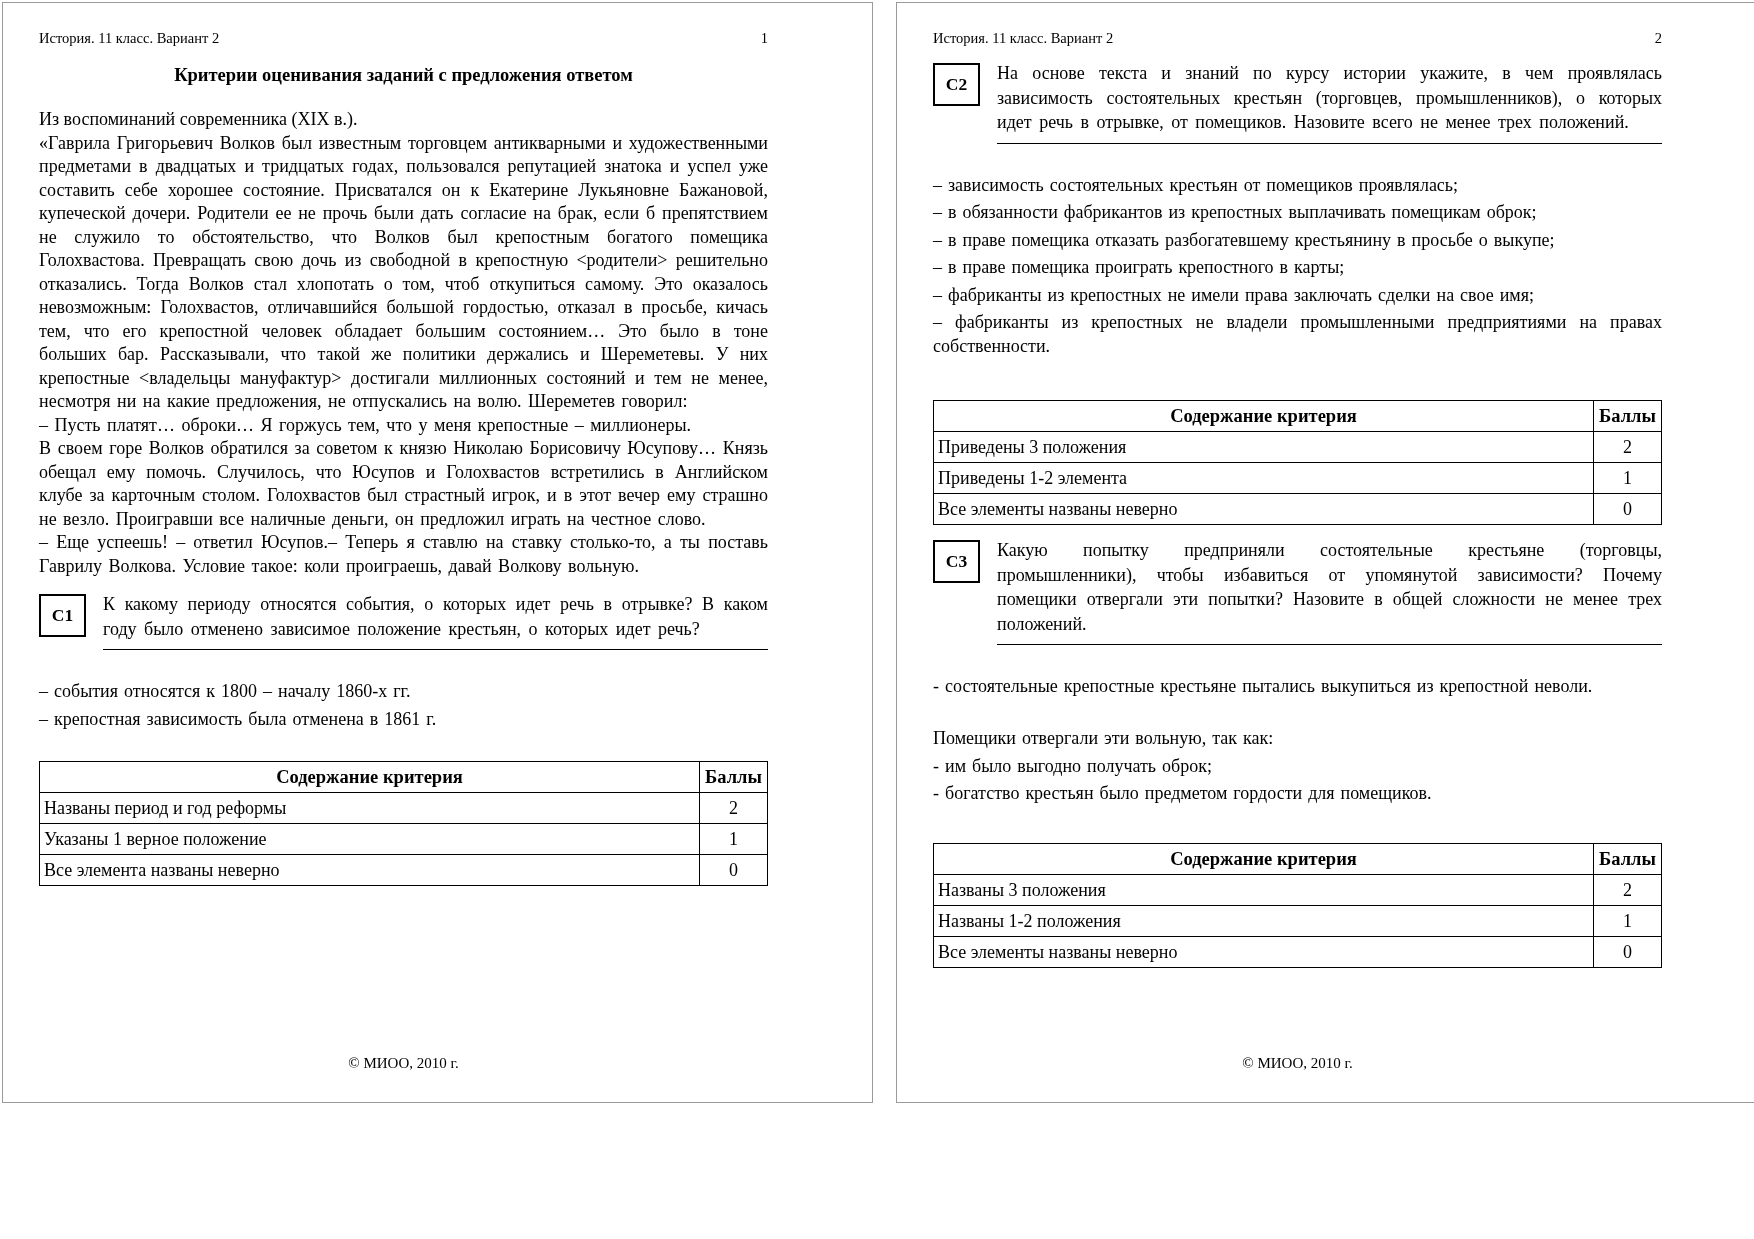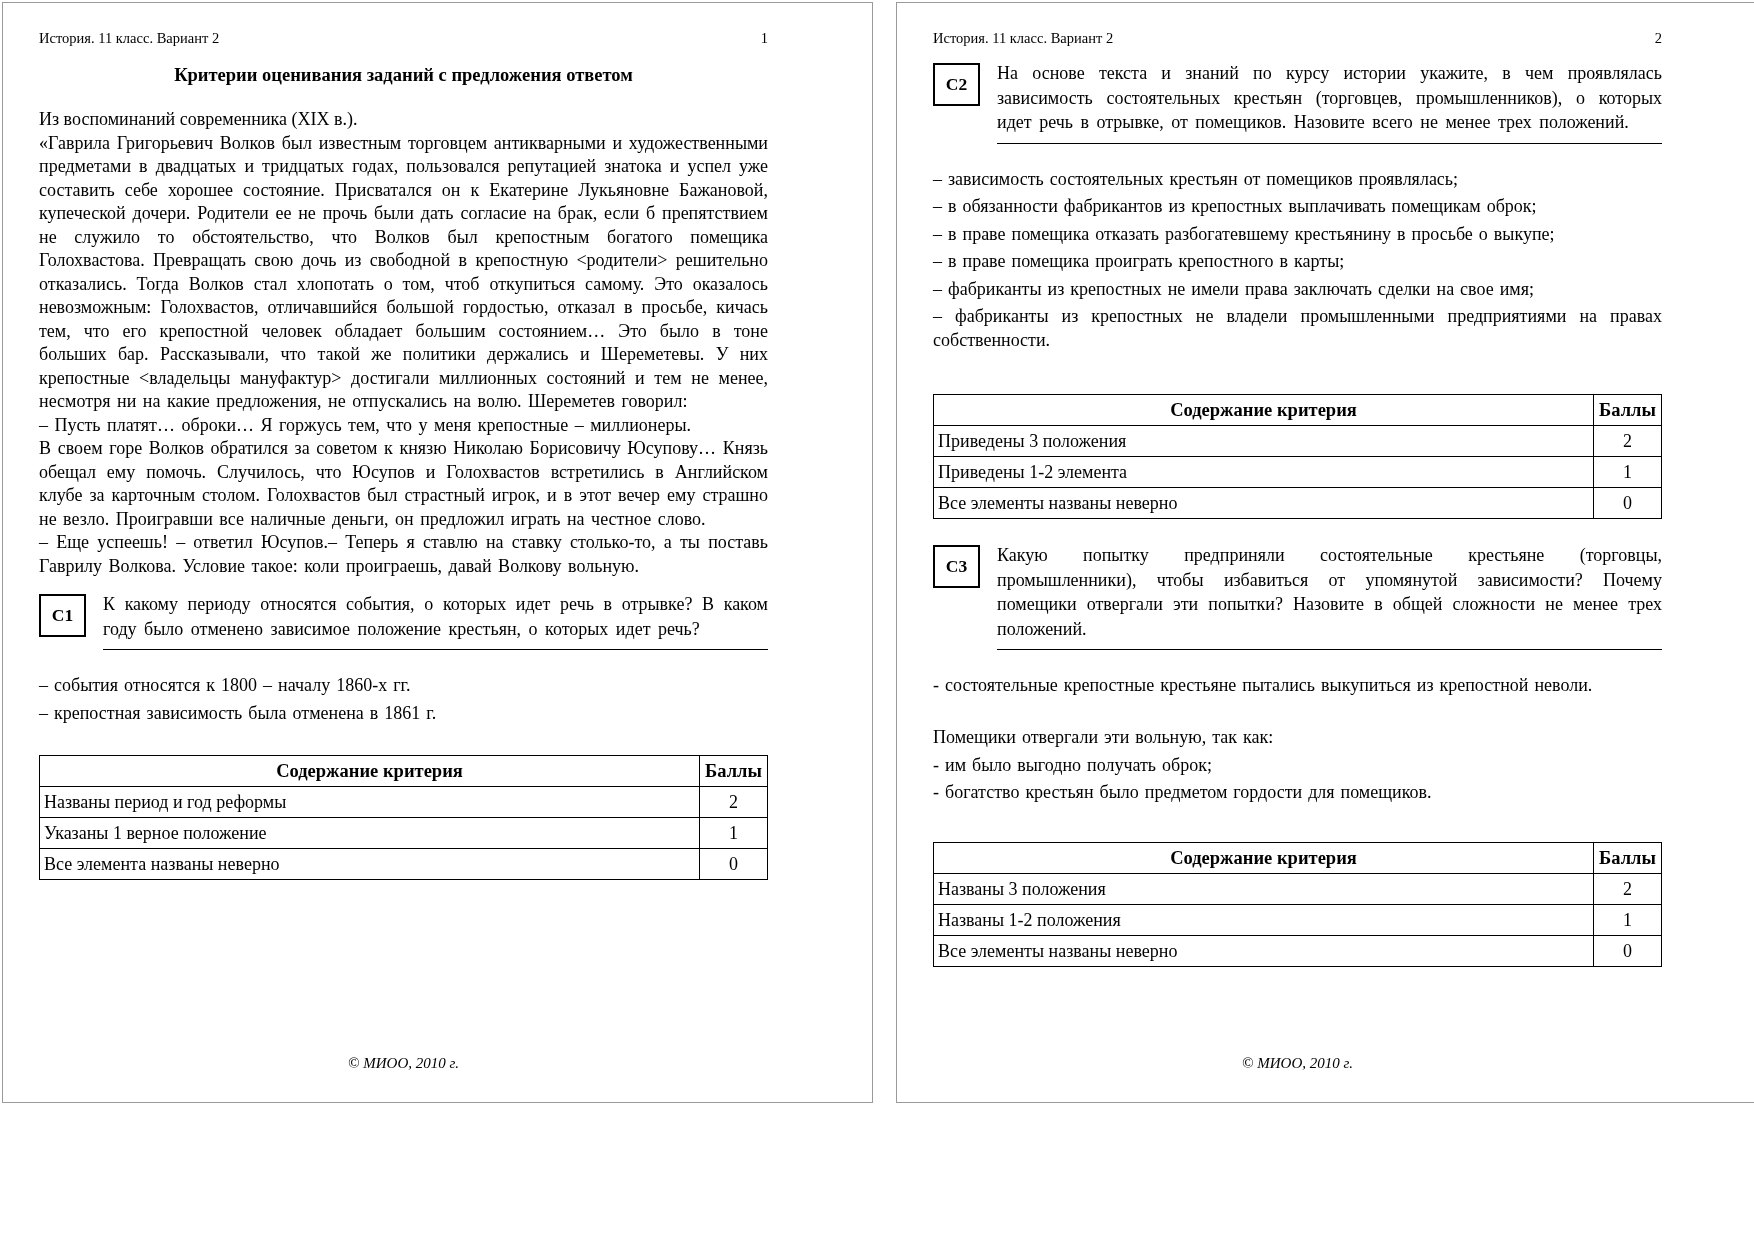--- a/index.html
+++ b/index.html
@@ -69,21 +69,21 @@
   }
   .task-question {
     flex: 1;
     text-align: justify;
     font-size: 18px;
     line-height: 24.5px;
     word-spacing: 3px;
     border-bottom: 1px solid #000;
     padding-bottom: 8px;
   }
-  .answers { margin-top: 23px; }
+  .answers { margin-top: 29px; }
   .answers p {
     margin: 3.5px 0;
     font-size: 18px;
     line-height: 24px;
     text-align: justify;
     word-spacing: 1.5px;
   }
   .answers p.gap-top { margin-top: 28px; }
   .criteria-table {
     width: 100%;
@@ -100,24 +100,23 @@
   th.crit-h { text-align: center; font-weight: bold; }
   th.score-h { text-align: center; font-weight: bold; width: 68px; }
   td.score-cell { text-align: center; }
   .page-footer {
     position: absolute;
     left: 36px;
     right: 104px;
     bottom: 30px;
     text-align: center;
     font-size: 15px;
-    font-style: italic;
   }
   .mt-large { margin-top: 42px; }
-  .mt-task2 { margin-top: 24px; }
+  .mt-task2 { margin-top: 13px; }
   .mt-table3 { margin-top: 38px; }
 </style>
 </head>
 <body>
 
 <div class="canvas">
 
   <div class="page">
     <div class="page-header">
       <span>История. 11 класс. Вариант 2</span>

